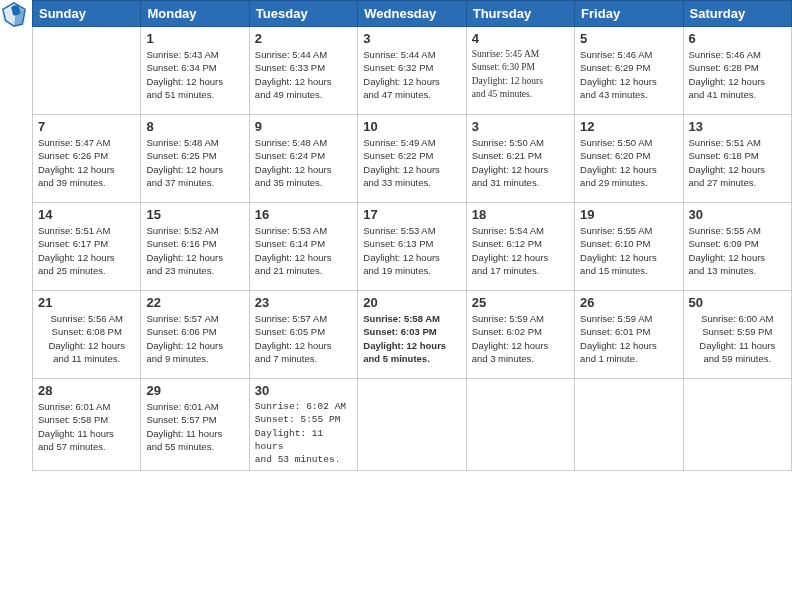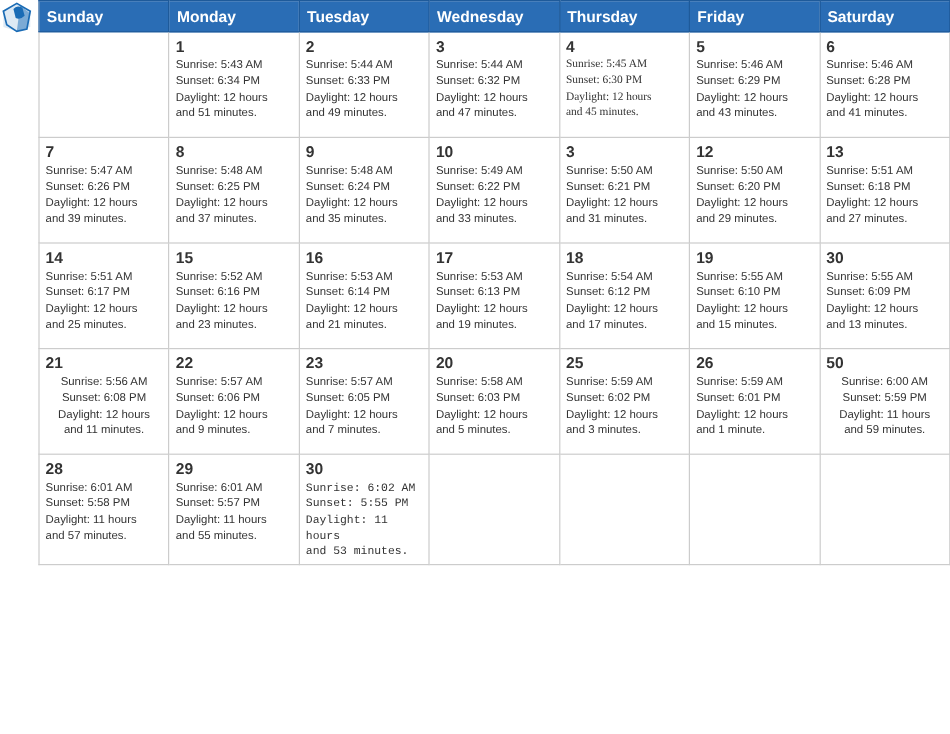--- a/index.html
+++ b/index.html
@@ -296,21 +296,21 @@
           </td>
           <td>
             <span class="day-num">23</span>
             <div class="day-info" style="white-space: pre-line;">Sunrise: 5:57 AM
 Sunset: 6:05 PM
 Daylight: 12 hours
 and 7 minutes.</div>
           </td>
           <td>
             <span class="day-num">20</span>
-            <div class="day-info" style="white-space: pre-line;">Sunrise: 5:58 AM
+            <div class="day-info" style="white-space: pre-line; font-weight: bold;">Sunrise: 5:58 AM
 Sunset: 6:03 PM
 Daylight: 12 hours
 and 5 minutes.</div>
           </td>
           <td>
             <span class="day-num">25</span>
             <div class="day-info" style="white-space: pre-line;">Sunrise: 5:59 AM
 Sunset: 6:02 PM
 Daylight: 12 hours
 and 3 minutes.</div>

